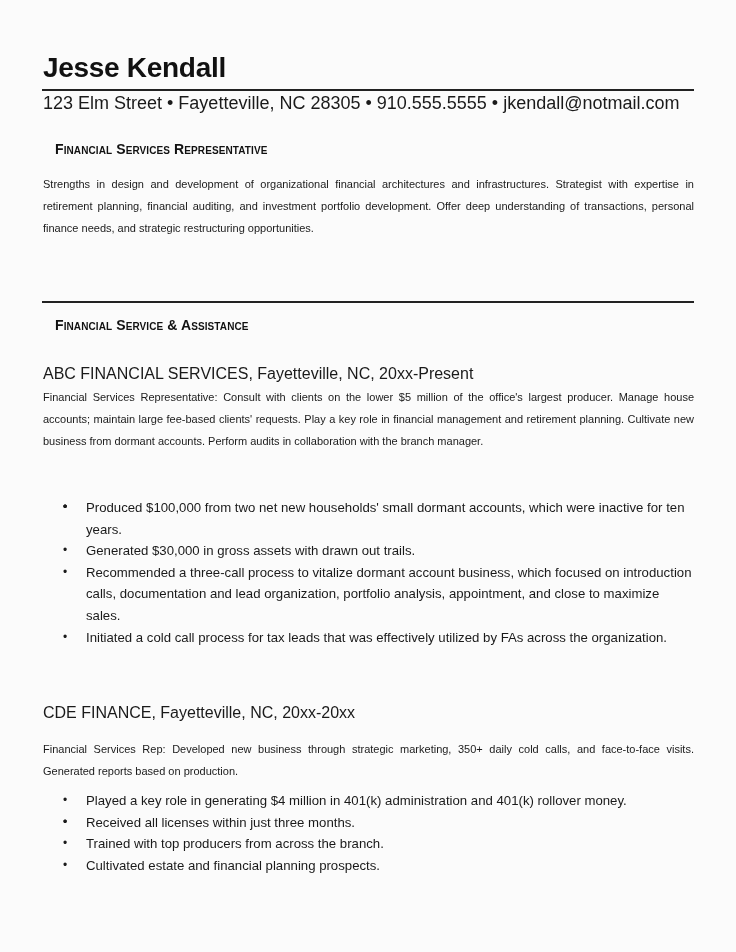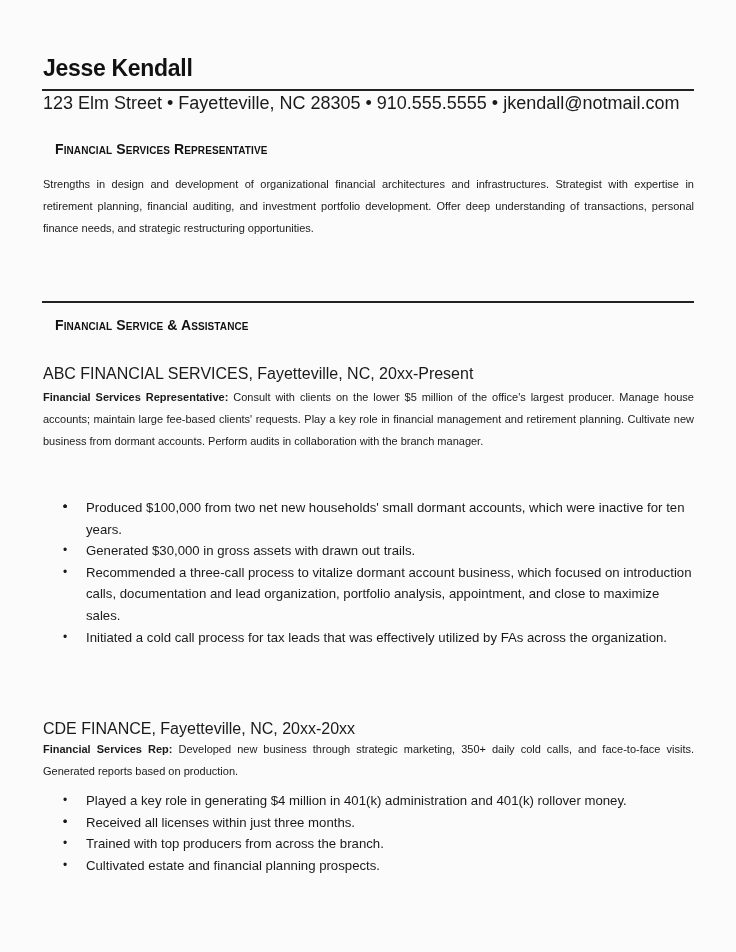--- a/index.html
+++ b/index.html
@@ -18,21 +18,21 @@
     .page {
       position: absolute;
       left: 43px;
       top: 0;
       width: 651px;
     }
     .name {
       position: absolute;
       left: 0;
       top: 50px;
-      font-size: 23px;
+      font-size: 28px;
       font-weight: bold;
       letter-spacing: -0.3px;
       color: #111;
       line-height: 36px;
       white-space: nowrap;
       text-align: center;
     }
     .rule {
       position: absolute;
       left: -1px;
@@ -75,23 +75,23 @@
     .summary { top: 173px; }
     .job-header {
       position: absolute;
       left: 0;
       font-size: 16px;
       line-height: 18px;
       white-space: nowrap;
     }
     .job1-header { top: 365px; }
     .job1-desc { top: 386px; }
-    .job2-header { top: 720px; }
+    .job2-header { top: 704px; }
     .job2-desc { top: 738px; }
-    .role { font-weight: bold; }
+    .role { font-weight: normal; }
     .bullets {
       position: absolute;
       left: 0;
       width: 651px;
       margin: 0;
       padding: 0;
       list-style: none;
       font-size: 13.2px;
       line-height: 21.6px;
     }

